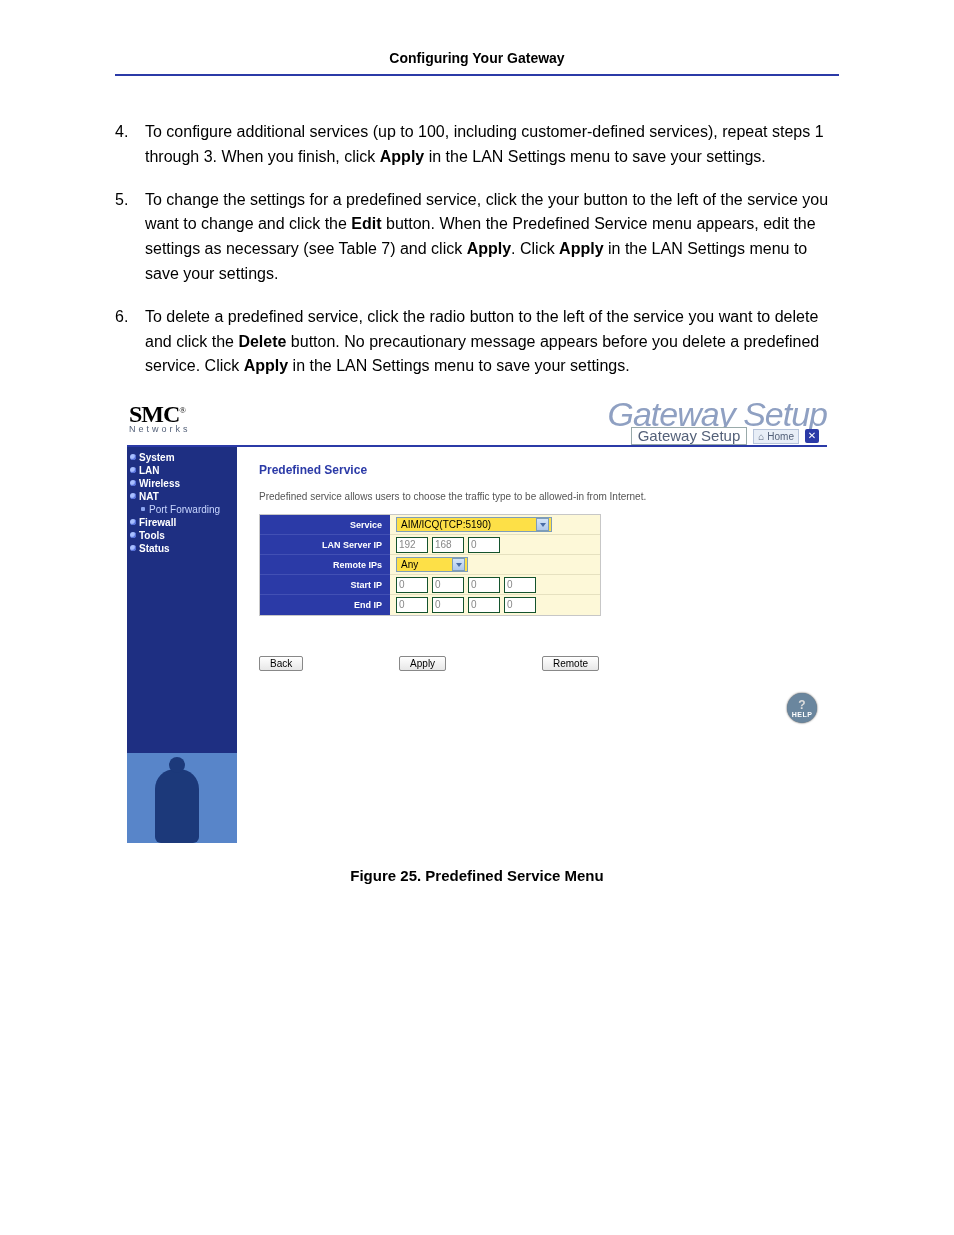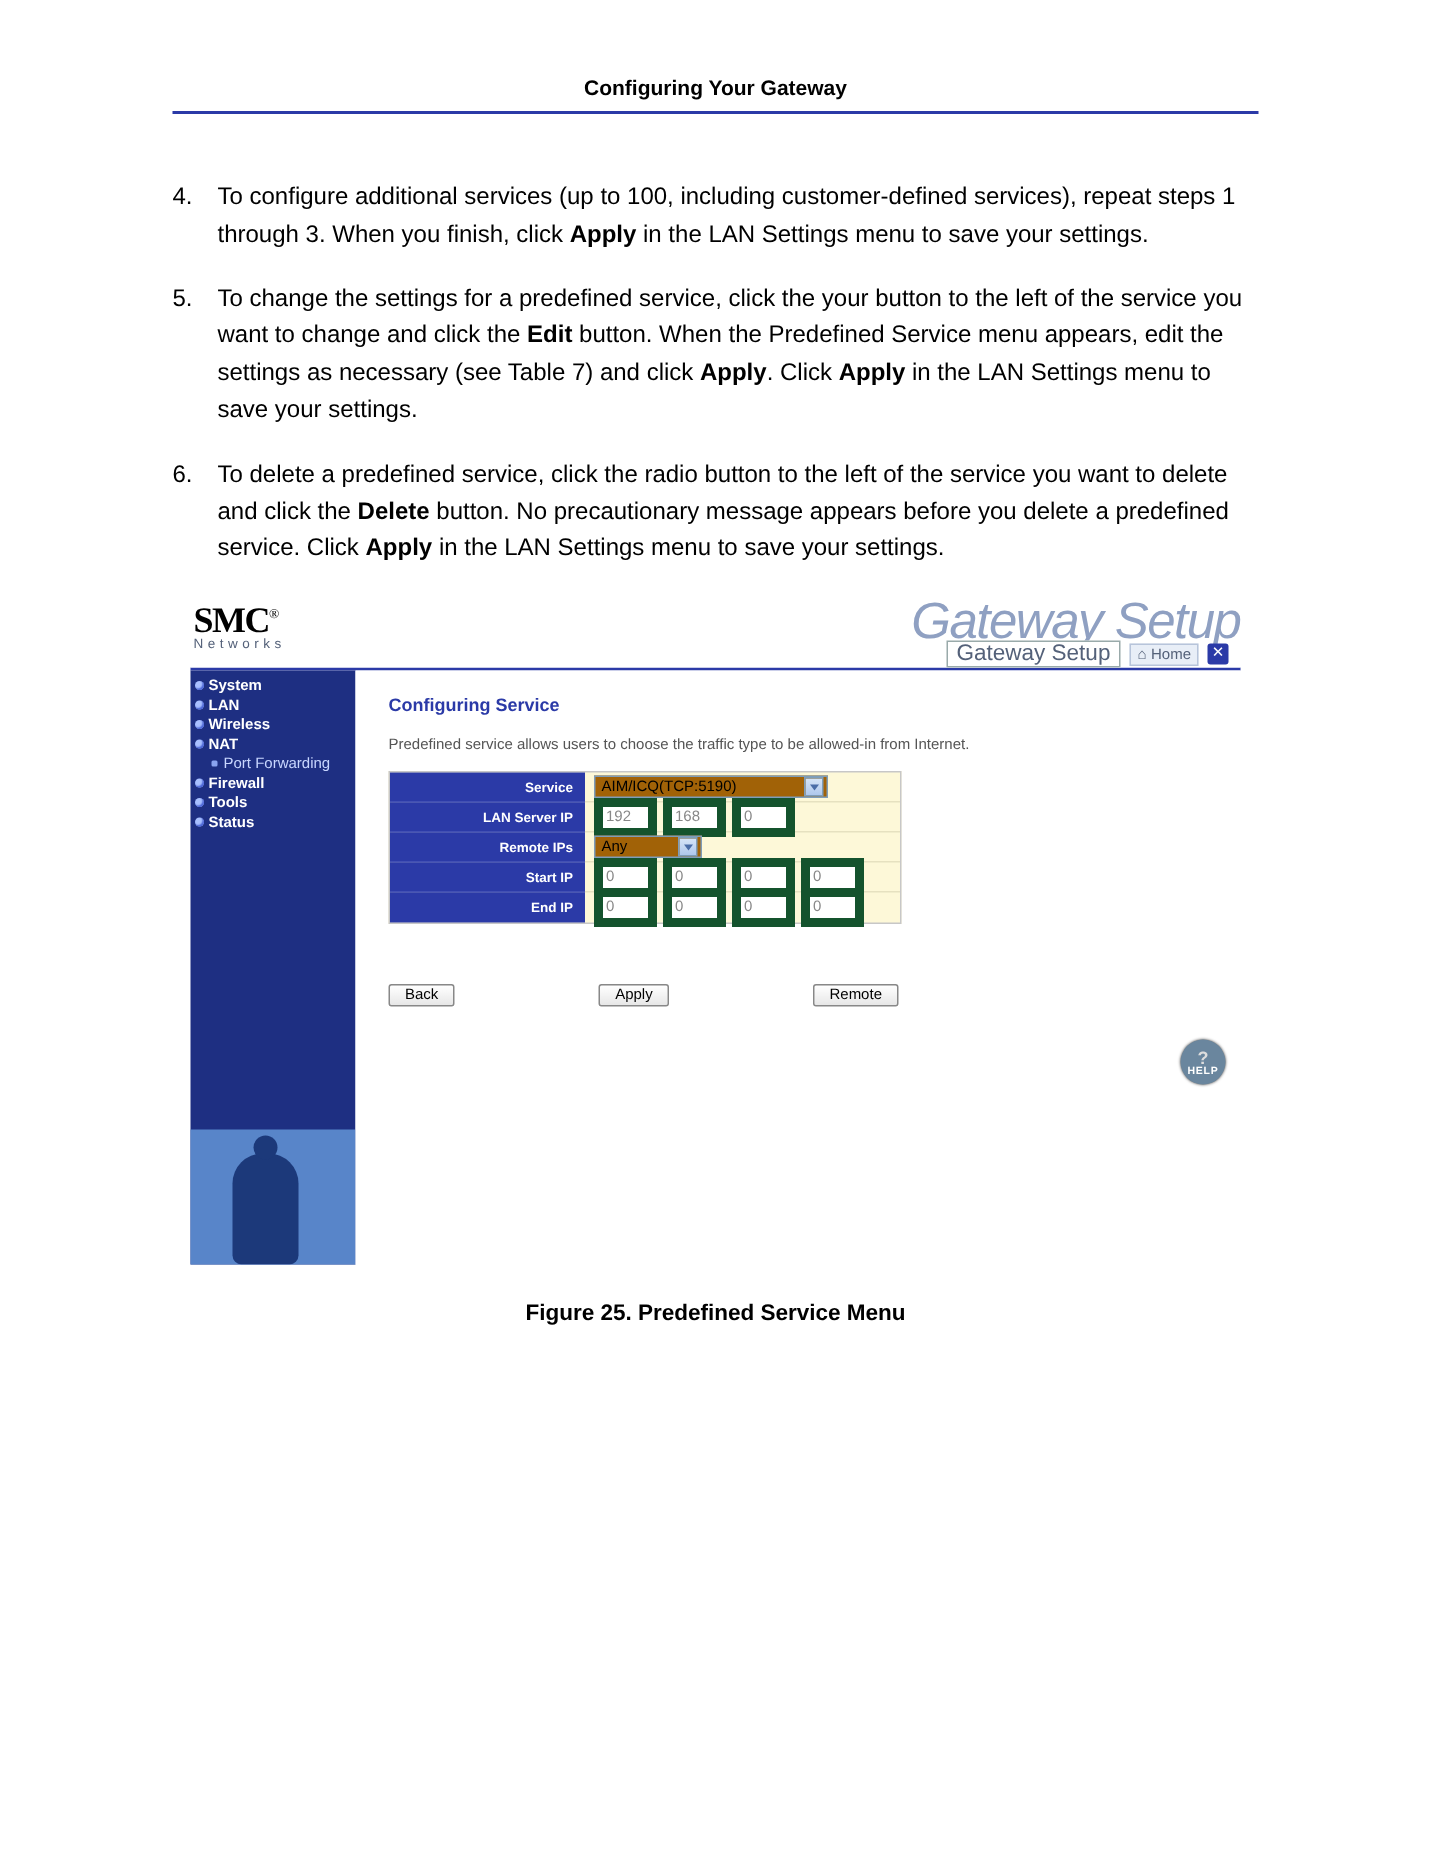--- a/index.html
+++ b/index.html
@@ -257,21 +257,21 @@
     align-items: center;
     gap: 4px;
     padding-left: 6px;
     border-bottom: 1px solid #e6e1c0;
   }
   .form-row:last-child .lab, .form-row:last-child .fld { border-bottom: none; }
   .sel {
     font-size: 10px;
     height: 15px;
     border: 1px solid #7e9db9;
-    background: #a16207;
+    background: #fde047;
     display: inline-flex;
     align-items: center;
     padding: 0 2px 0 4px;
     position: relative;
     box-sizing: border-box;
   }
   .sel .arrow {
     margin-left: auto;
     width: 13px; height: 13px;
     background: linear-gradient(#d5e4f7,#afc8ec);
@@ -283,21 +283,21 @@
   }
   .sel .arrow::after {
     content: "";
     border-left: 3px solid transparent;
     border-right: 3px solid transparent;
     border-top: 4px solid #4a6da7;
   }
   .ipbox {
     width: 26px; height: 14px;
     font-size: 10px;
-    border: 6px solid #14532d;
+    border: 1px solid #14532d;
     background: #fff;
     padding: 0 2px;
     line-height: 14px;
     box-sizing: content-box;
     color: #888;
   }
   .btnrow {
     margin-top: 40px;
     display: flex;
     gap: 22px;
@@ -381,21 +381,21 @@
         <div class="sub">Port Forwarding</div>
         <div class="item">Firewall</div>
         <div class="item">Tools</div>
         <div class="item">Status</div>
         <div class="img">
             <div class="silh"></div>
           </div>
       </div>
 
       <div class="main">
-        <h3>Configuring Service</h3>
+        <h3>Predefined Service</h3>
         <div class="desc">Predefined service allows users to choose the traffic type to be allowed-in from Internet.</div>
 
         <div class="form">
           <div class="form-row">
             <div class="lab">Service</div>
             <div class="fld">
               <div class="sel" style="width:156px">
                 <span>AIM/ICQ(TCP:5190)</span>
                 <span class="arrow"></span>
               </div>

